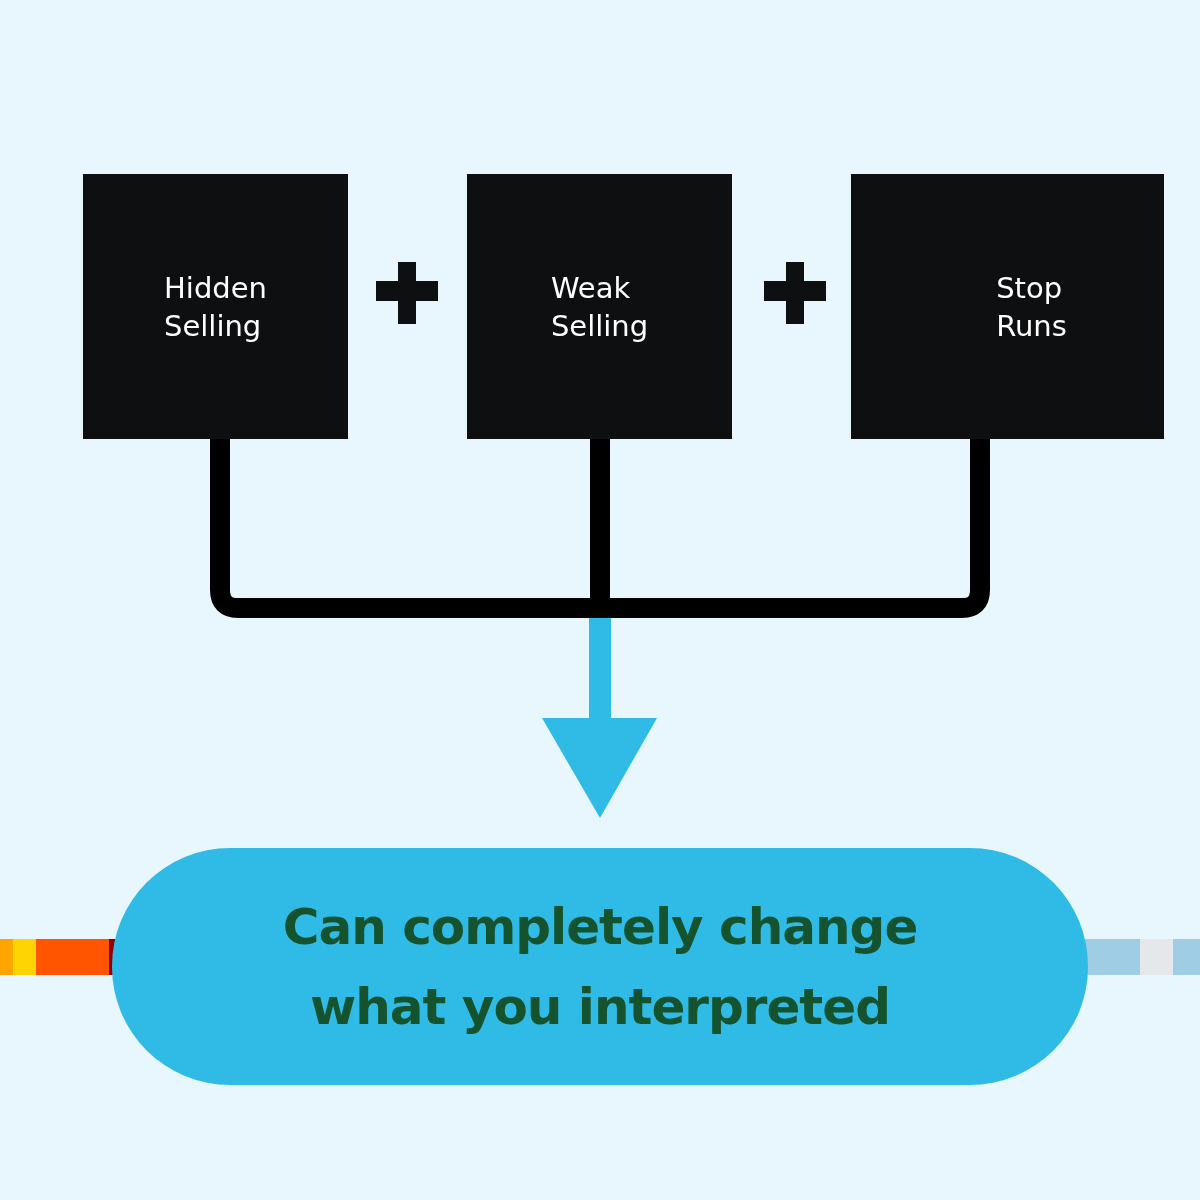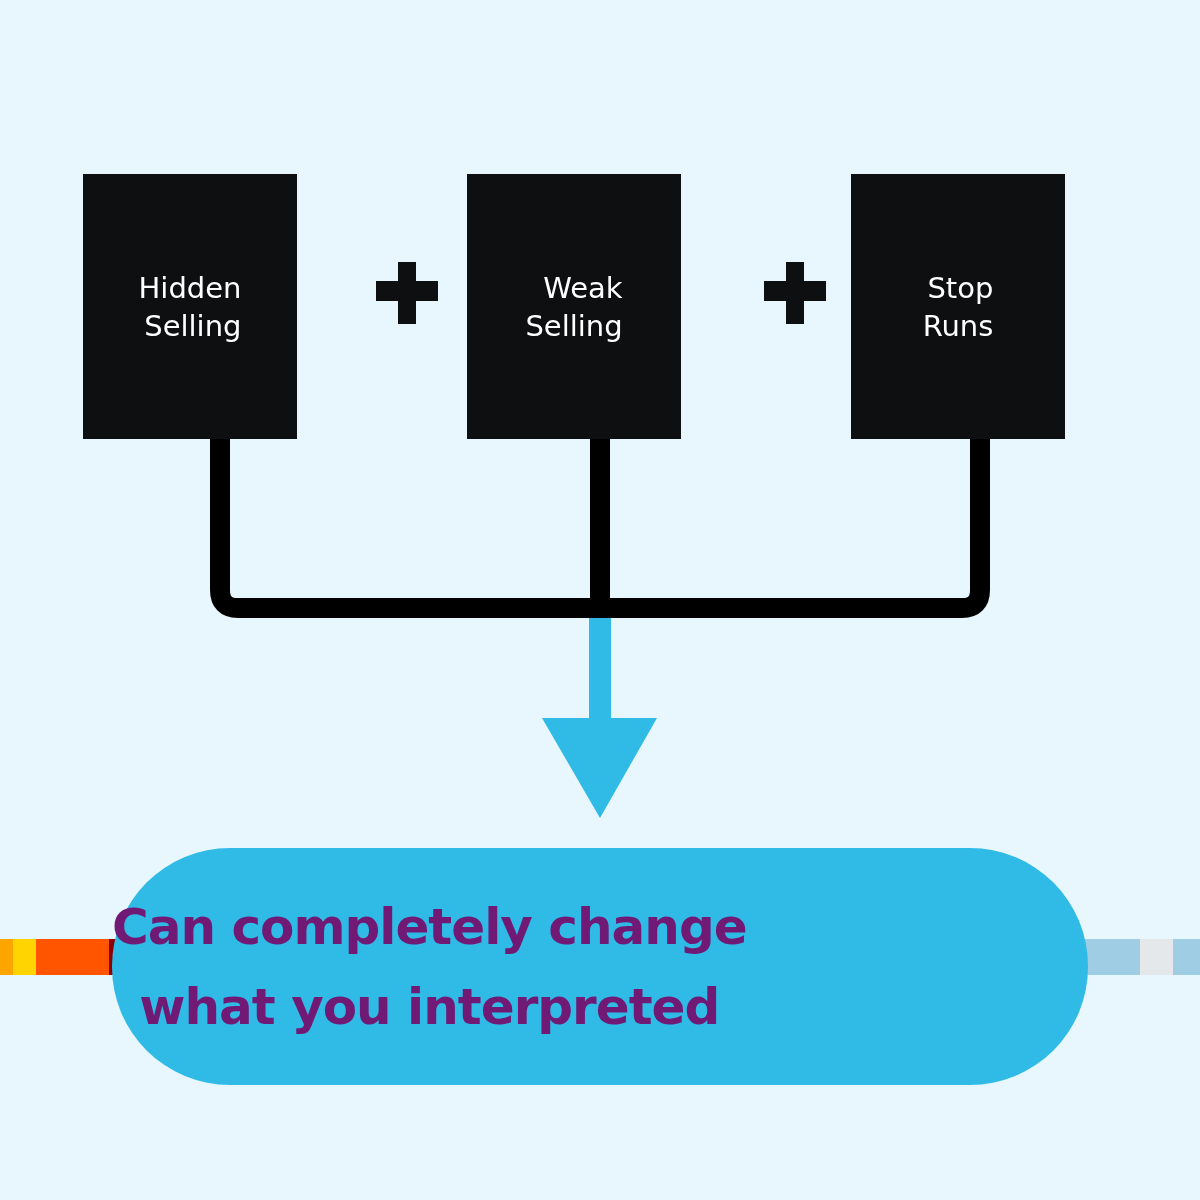--- a/index.html
+++ b/index.html
@@ -1,20 +1,20 @@
 <!DOCTYPE html>
 <html><head>
 <meta charset="utf-8">
 <style>
   html, body { margin:0; padding:0; }
   body { width:1200px; height:1200px; background:#e8f7fd; position:relative; overflow:hidden; font-family:"DejaVu Sans", sans-serif; }
-  .box { position:absolute; top:174px; width:214px; height:265px; background:#0e0f11; color:#fff; display:flex; align-items:center; justify-content:center; text-align:right; }
+  .box { position:absolute; top:174px; width:265px; height:265px; background:#0e0f11; color:#fff; display:flex; align-items:center; justify-content:center; text-align:left; }
   .box span { font-size:29px; line-height:38px; white-space:pre-line; }
   svg.lines { position:absolute; left:0; top:0; }
-  .pill { position:absolute; left:112px; top:848px; width:976px; height:237px; border-radius:118px; background:#30bbe6; display:flex; align-items:center; text-align:center; color:#701a75; }
+  .pill { position:absolute; left:112px; top:848px; width:976px; height:237px; border-radius:118px; background:#30bbe6; display:flex; align-items:center; justify-content:center; text-align:center; color:#14532d; }
   .pill span { font-size:50px; line-height:80px; font-weight:bold; white-space:pre-line; letter-spacing:-1px; }
   .seg { position:absolute; top:939px; height:36px; }
 </style>
 </head>
 <body>
 
 <div class="seg" style="left:0;width:13px;background:#ffa500;"></div>
 <div class="seg" style="left:13px;width:23px;background:#ffd400;"></div>
 <div class="seg" style="left:36px;width:73px;background:#ff5500;"></div>
 <div class="seg" style="left:109px;width:8px;background:#8b0000;"></div>
@@ -38,21 +38,21 @@
 </svg>
 
 <div class="box" style="left:83px;">
   <span>Hidden
 Selling</span>
 </div>
 <div class="box" style="left:467px;">
   <span>Weak
 Selling</span>
 </div>
-<div class="box" style="left:851px;">
+<div class="box" style="left:851px;padding-left:48px;">
   <span>Stop
 Runs</span>
 </div>
 
 <div class="pill">
   <span>Can completely change
 what you interpreted</span>
 </div>
 
 </body></html>

